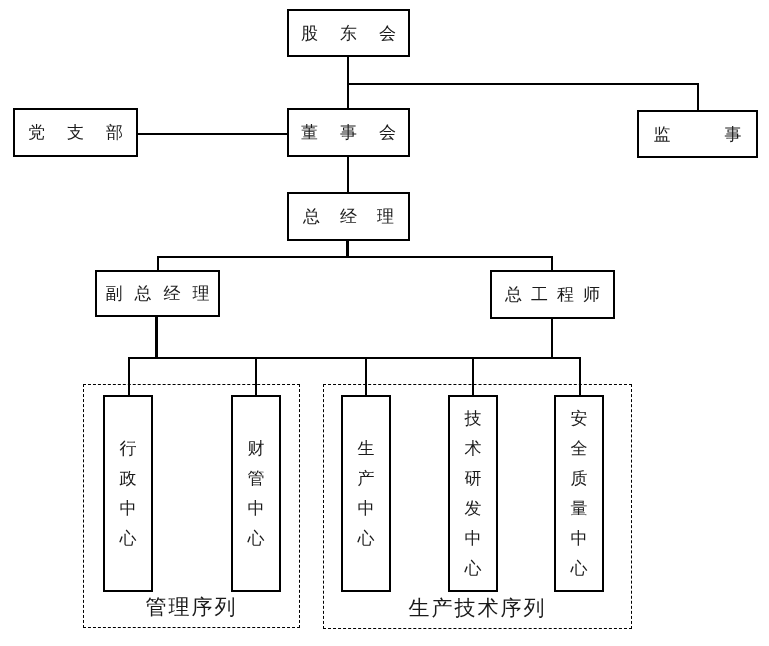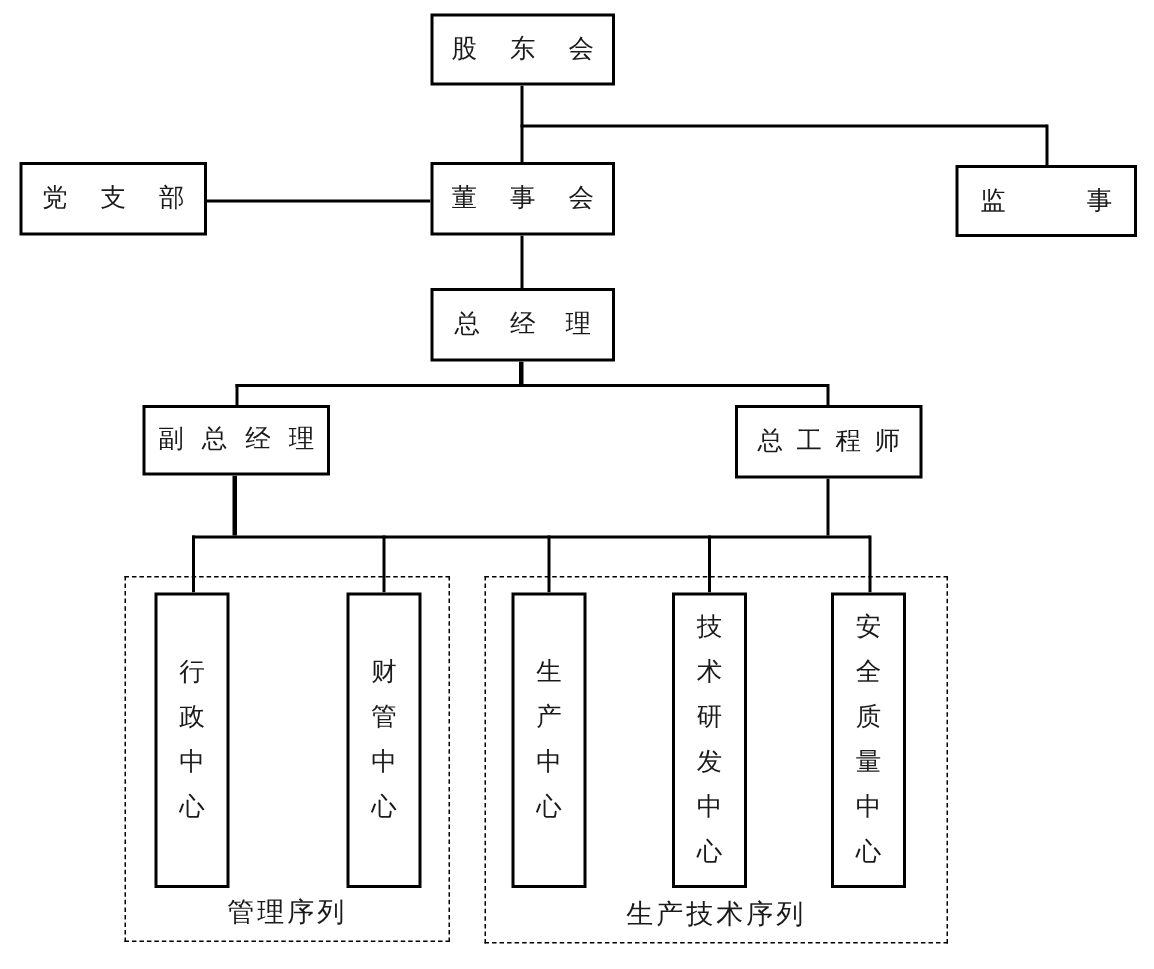--- a/index.html
+++ b/index.html
@@ -54,21 +54,21 @@
     border: 1.5px dashed #000;
     background: transparent;
   }
   #g-mgmt { left: 83px;  top: 384px; width: 217px; height: 244px; }
   #g-prod { left: 323px; top: 384px; width: 309px; height: 245px; }
   .group-label {
     position: absolute;
     left: 0; right: 0;
     bottom: 9px;
     text-align: center;
-    font-size: 18px;
+    font-size: 21px;
     letter-spacing: 2px;
     line-height: 1;
   }
 
   
   .line { position: absolute; background: #000; }
   .v { width: 1.5px; }
   .h { height: 1.5px; }
 
   #l-share-down   { left: 347px; top: 57px;  height: 51px; }

